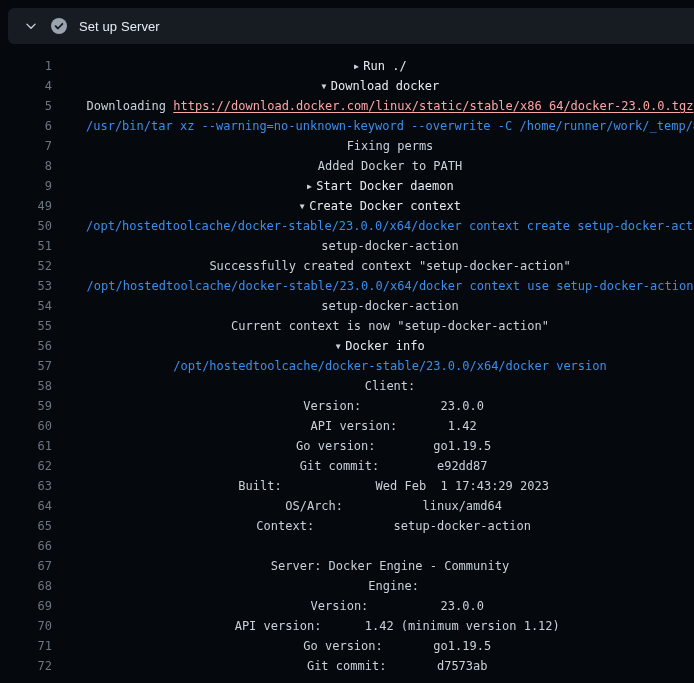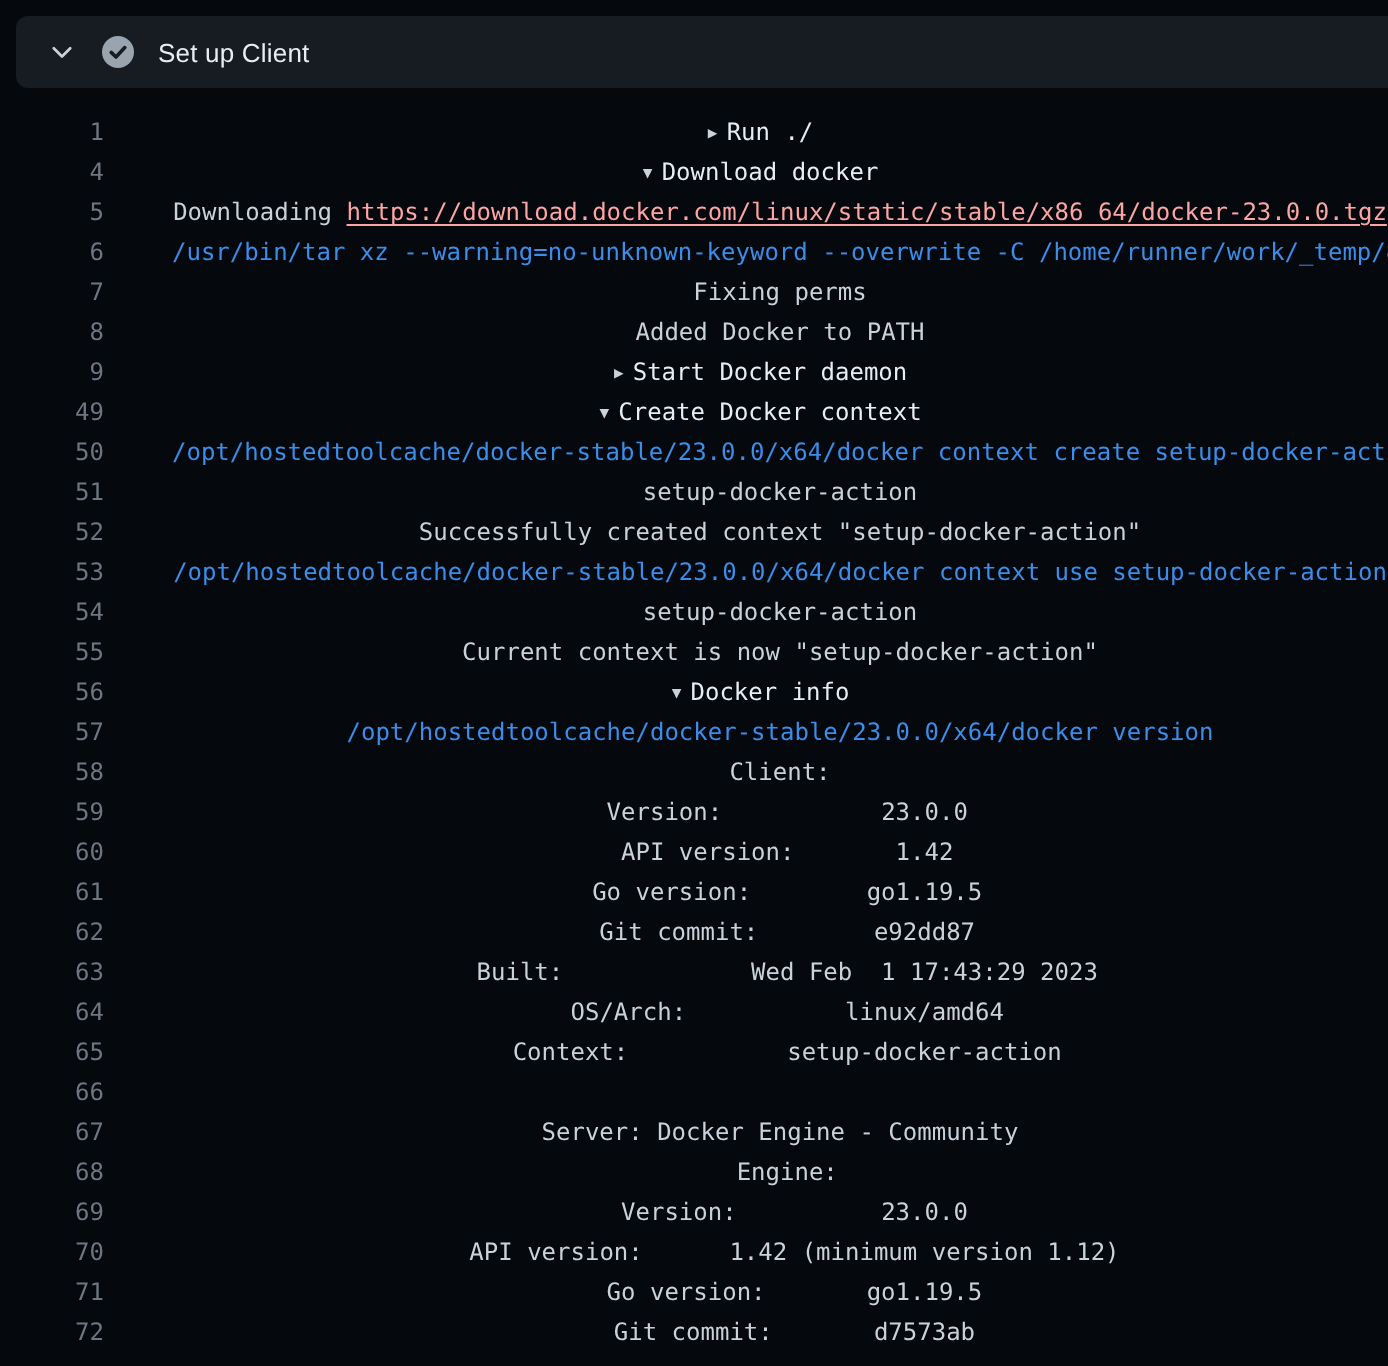--- a/index.html
+++ b/index.html
@@ -96,16 +96,16 @@
     <svg width="12" height="12" viewBox="0 0 16 16">
       <path d="M2.5 5.5 L8 11 L13.5 5.5" fill="none" stroke="#c9d1d9" stroke-width="1.8" stroke-linecap="round" stroke-linejoin="round"></path>
     </svg>
   </span>
   <span class="status">
     <svg width="16" height="16" viewBox="0 0 16 16">
       <circle cx="8" cy="8" r="8" fill="#9aa4af"></circle>
       <path d="M4.6 8.2 L7 10.5 L11.4 5.8" fill="none" stroke="#171c23" stroke-width="1.8" stroke-linecap="round" stroke-linejoin="round"></path>
     </svg>
   </span>
-  <span class="step-title">Set up Client</span>
+  <span class="step-title">Set up Server</span>
 </div>
 
 <div class="log" id="log"><div class="row group"><span class="num">1</span><span class="txt"><span class="arrow">▶</span><span>Run ./</span></span></div><div class="row group"><span class="num">4</span><span class="txt"><span class="arrow">▼</span><span>Download docker</span></span></div><div class="row plain"><span class="num">5</span><span class="txt"><span class="seg-text">Downloading </span><span class="seg-link">https://download.docker.com/linux/static/stable/x86_64/docker-23.0.0.tgz</span></span></div><div class="row cmd"><span class="num">6</span><span class="txt">/usr/bin/tar xz --warning=no-unknown-keyword --overwrite -C /home/runner/work/_temp/8c91</span></div><div class="row plain"><span class="num">7</span><span class="txt">Fixing perms</span></div><div class="row plain"><span class="num">8</span><span class="txt">Added Docker to PATH</span></div><div class="row group"><span class="num">9</span><span class="txt"><span class="arrow">▶</span><span>Start Docker daemon</span></span></div><div class="row group"><span class="num">49</span><span class="txt"><span class="arrow">▼</span><span>Create Docker context</span></span></div><div class="row cmd"><span class="num">50</span><span class="txt">/opt/hostedtoolcache/docker-stable/23.0.0/x64/docker context create setup-docker-action </span></div><div class="row plain"><span class="num">51</span><span class="txt">setup-docker-action</span></div><div class="row plain"><span class="num">52</span><span class="txt">Successfully created context "setup-docker-action"</span></div><div class="row cmd"><span class="num">53</span><span class="txt">/opt/hostedtoolcache/docker-stable/23.0.0/x64/docker context use setup-docker-action</span></div><div class="row plain"><span class="num">54</span><span class="txt">setup-docker-action</span></div><div class="row plain"><span class="num">55</span><span class="txt">Current context is now "setup-docker-action"</span></div><div class="row group"><span class="num">56</span><span class="txt"><span class="arrow">▼</span><span>Docker info</span></span></div><div class="row cmd"><span class="num">57</span><span class="txt">/opt/hostedtoolcache/docker-stable/23.0.0/x64/docker version</span></div><div class="row plain"><span class="num">58</span><span class="txt">Client:</span></div><div class="row plain"><span class="num">59</span><span class="txt"> Version:           23.0.0</span></div><div class="row plain"><span class="num">60</span><span class="txt"> API version:       1.42</span></div><div class="row plain"><span class="num">61</span><span class="txt"> Go version:        go1.19.5</span></div><div class="row plain"><span class="num">62</span><span class="txt"> Git commit:        e92dd87</span></div><div class="row plain"><span class="num">63</span><span class="txt"> Built:             Wed Feb  1 17:43:29 2023</span></div><div class="row plain"><span class="num">64</span><span class="txt"> OS/Arch:           linux/amd64</span></div><div class="row plain"><span class="num">65</span><span class="txt"> Context:           setup-docker-action</span></div><div class="row blank"><span class="num">66</span><span class="txt"></span></div><div class="row plain"><span class="num">67</span><span class="txt">Server: Docker Engine - Community</span></div><div class="row plain"><span class="num">68</span><span class="txt"> Engine:</span></div><div class="row plain"><span class="num">69</span><span class="txt">  Version:          23.0.0</span></div><div class="row plain"><span class="num">70</span><span class="txt">  API version:      1.42 (minimum version 1.12)</span></div><div class="row plain"><span class="num">71</span><span class="txt">  Go version:       go1.19.5</span></div><div class="row plain"><span class="num">72</span><span class="txt">  Git commit:       d7573ab</span></div></div>
 
 </body></html>

